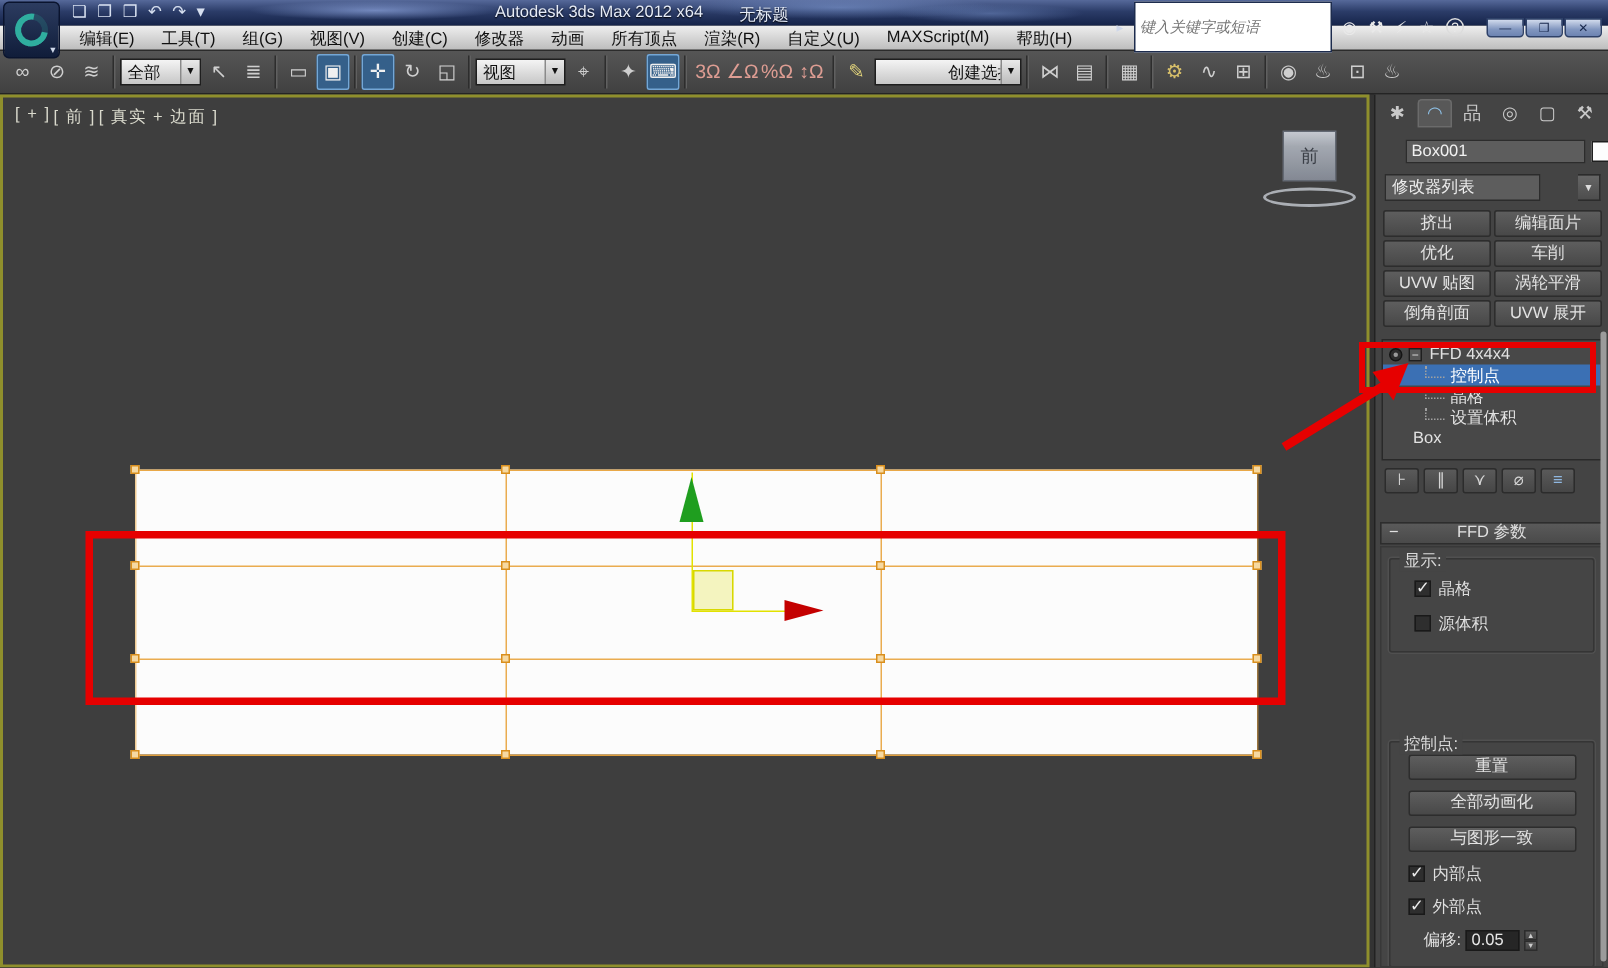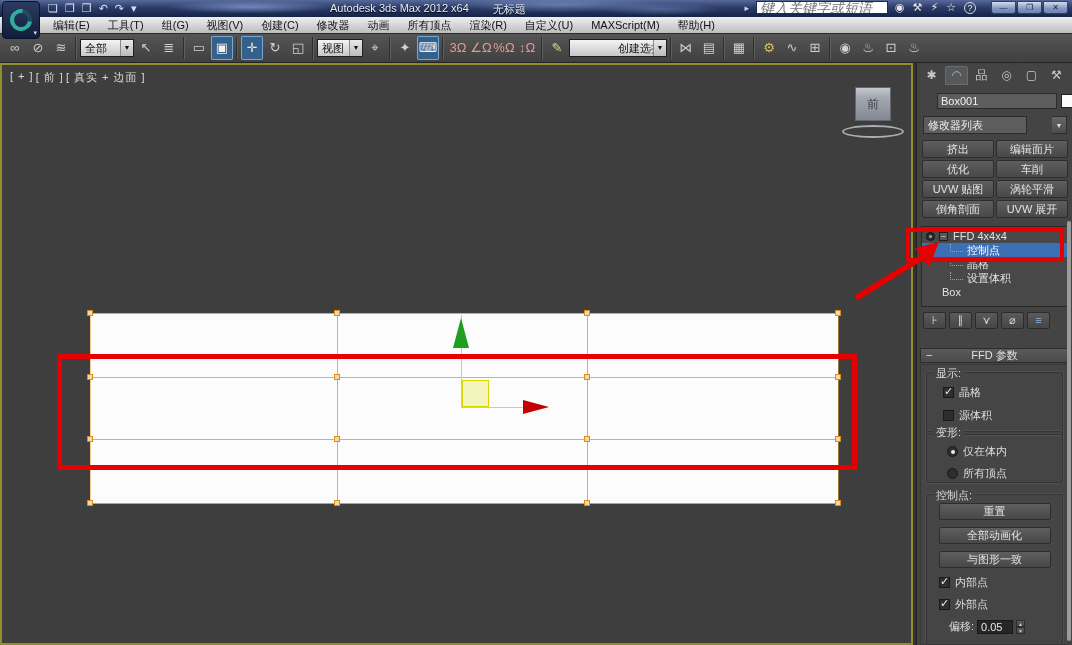--- a/index.html
+++ b/index.html
@@ -17,22 +17,22 @@
     display:flex;align-items:center;justify-content:center;}
   .logo-ring{width:22px;height:22px;border-radius:50%;border:4px solid #2fae9f;
     border-right-color:rgba(47,174,159,.2);transform:rotate(-35deg);}
   .logo-arr{position:absolute;right:2px;bottom:1px;color:#cfd8ea;font-size:7px;}
   .qa{position:absolute;left:48px;top:1px;display:flex;gap:7px;align-items:center;z-index:25;}
   .qa span{color:#d7e0f0;font-size:11px;line-height:15px;}
   .tb-title{position:absolute;left:330px;top:2px;display:flex;gap:24px;color:#e6ecf8;
     text-shadow:0 1px 1px #000;z-index:25;}
   .ic-right{position:absolute;right:4px;top:1px;display:flex;align-items:center;gap:7px;z-index:25;}
   .ic-arrow{color:#cfd8ea;font-size:9px;}
-  .ic-search{width:132px;height:13px;font-size:14px;font-style:italic;color:#777;
-    border:1px solid #1d2c4e;background:#fff;padding:5px 3px;font-family:inherit;}
+  .ic-search{width:132px;height:13px;font-size:10px;font-style:italic;color:#777;
+    border:1px solid #1d2c4e;background:#fff;padding:16px 3px;font-family:inherit;}
   .ic-icons{display:flex;gap:8px;color:#e9e9e9;font-size:11px;align-items:center;}
   .ic-icons .help{border:1px solid #dcdcdc;border-radius:50%;width:12px;height:12px;
     line-height:11px;text-align:center;font-size:9px;}
   .win-controls{display:flex;gap:1px;margin-left:8px;}
   .wc{width:25px;height:13px;background:linear-gradient(#d4ddee,#8196bf 60%,#6d84b2);
     border:1px solid #2e4168;border-radius:0 0 3px 3px;color:#16264a;font-size:8px;
     line-height:11px;text-align:center;}
   
   .menubar{position:absolute;left:0;top:17px;width:1072px;height:16px;
     background:linear-gradient(#efefef,#bdbdbd);display:flex;align-items:center;
@@ -209,21 +209,21 @@
     <span class="tb-icon">↖</span>
     <span class="tb-icon">≣</span>
     <span class="tb-sep"></span>
     <span class="tb-icon">▭</span>
     <span class="tb-icon active">▣</span>
     <span class="tb-sep"></span>
     <span class="tb-icon active">✛</span>
     <span class="tb-icon">↻</span>
     <span class="tb-icon">◱</span>
     <span class="tb-sep"></span>
-    <div class="tb-dd" style="width: 46px;">
+    <div class="tb-dd" style="width: 60px;">
       <span class="lbl">视图</span>
       <span class="arr">▼</span>
     </div>
     <span class="tb-icon">⌖</span>
     <span class="tb-sep"></span>
     <span class="tb-icon">✦</span>
     <span class="tb-icon active">⌨</span>
     <span class="tb-sep"></span>
     <span class="tb-icon" style="color: rgb(222, 157, 147);">3Ω</span>
     <span class="tb-icon" style="color: rgb(222, 157, 147);">∠Ω</span>
@@ -367,33 +367,20 @@
           <div class="chk-row">
             <span class="chk checked"></span>
             <span>晶格</span>
           </div>
           <div class="chk-row">
             <span class="chk"></span>
             <span>源体积</span>
           </div>
         </div>
     </div>
-    <div class="group g-deform">
-      <span class="legend">变形:</span>
-      <div class="inner" id="deform-radios">
-          <div class="chk-row">
-            <span class="rad on"></span>
-            <span>仅在体内</span>
-          </div>
-          <div class="chk-row">
-            <span class="rad"></span>
-            <span>所有顶点</span>
-          </div>
-        </div>
-    </div>
     <div class="group g-cp">
       <span class="legend">控制点:</span>
       <div class="inner" id="cp-inner">
           <div class="roll-btn">重置</div>
           <div class="roll-btn">全部动画化</div>
           <div class="roll-btn">与图形一致</div>
           <div class="chk-row">
             <span class="chk checked"></span>
             <span>内部点</span>
           </div>

